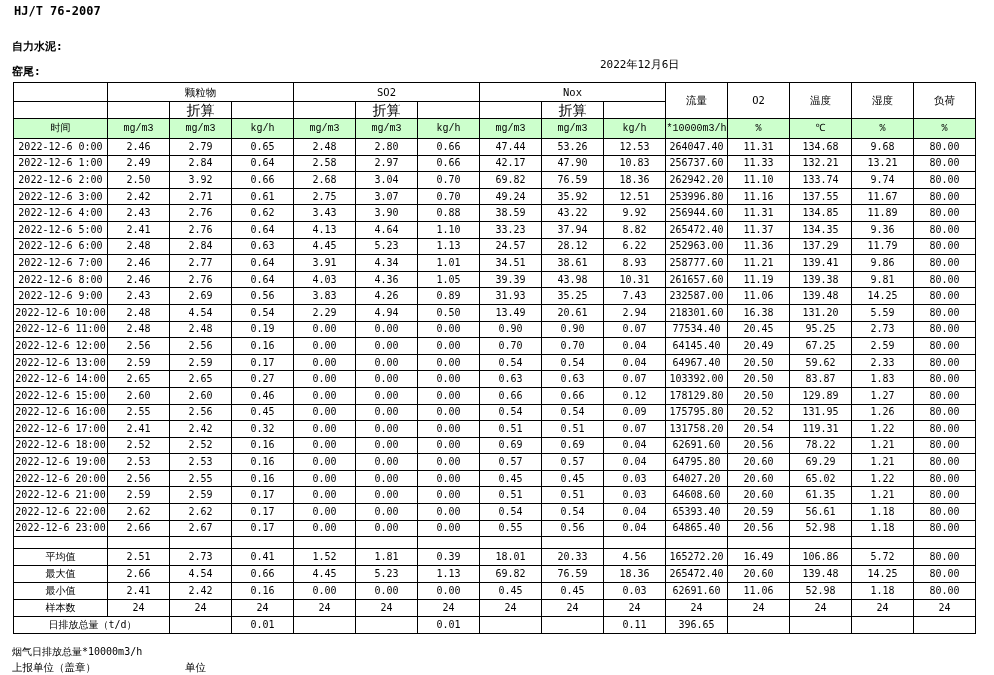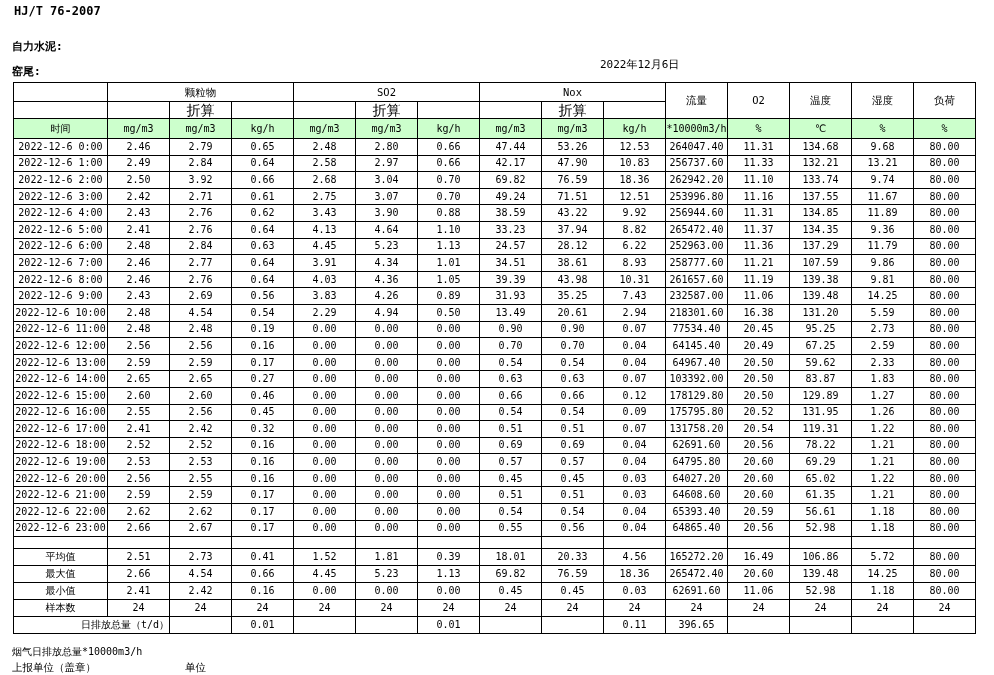--- a/index.html
+++ b/index.html
@@ -15,26 +15,26 @@
   #report-unit{left:12px;top:661px;font-size:10.5px;}
   #unit-label{left:185px;top:661px;font-size:10.5px;}
 
   table{position:absolute;left:13px;top:82px;border-collapse:collapse;table-layout:fixed;
         width:962px;border-radius:16px;}
   col.c-time{width:94px;} col.c-val{width:62px;}
   td{border:1px solid #000;padding:0;margin:0;text-align:center;vertical-align:middle;
      font-size:10px;line-height:1;overflow:hidden;white-space:nowrap;}
   tr.h1 td{height:18px;font-size:10.5px;}
   tr.h2 td{height:16px;font-size:14px;}
-  tr.h3 td{height:19px;font-size:10px;}
+  tr.h3 td{height:19px;font-size:10px;font-family:Liberation Mono, monospace;}
   tr.data-row td{height:15.6px;}
   tr.spacer-row td{height:11px;}
   tr.summary-row td{height:16px;}
   .green{background:#ccffcc;}
-  .left{text-align:right;padding-left:2px;}
+  .left{text-align:center;padding-left:2px;}
 </style>
 </head>
 <body>
 
 <div id="page">
   <div class="abs" id="std-no">HJ/T  76-2007</div>
   <div class="abs" id="company">自力水泥:</div>
   <div class="abs" id="location">窑尾:</div>
   <div class="abs" id="report-date">2022年12月6日</div>
 
@@ -152,21 +152,21 @@
         </tr>
         <tr class="data-row">
           <td>2022-12-6 3:00</td>
           <td>2.42</td>
           <td>2.71</td>
           <td>0.61</td>
           <td>2.75</td>
           <td>3.07</td>
           <td>0.70</td>
           <td>49.24</td>
-          <td>71.51</td>
+          <td>35.92</td>
           <td>12.51</td>
           <td>253996.80</td>
           <td>11.16</td>
           <td>137.55</td>
           <td>11.67</td>
           <td>80.00</td>
         </tr>
         <tr class="data-row">
           <td>2022-12-6 4:00</td>
           <td>2.43</td>
@@ -224,21 +224,21 @@
           <td>2.77</td>
           <td>0.64</td>
           <td>3.91</td>
           <td>4.34</td>
           <td>1.01</td>
           <td>34.51</td>
           <td>38.61</td>
           <td>8.93</td>
           <td>258777.60</td>
           <td>11.21</td>
-          <td>107.59</td>
+          <td>139.41</td>
           <td>9.86</td>
           <td>80.00</td>
         </tr>
         <tr class="data-row">
           <td>2022-12-6 8:00</td>
           <td>2.46</td>
           <td>2.76</td>
           <td>0.64</td>
           <td>4.03</td>
           <td>4.36</td>

